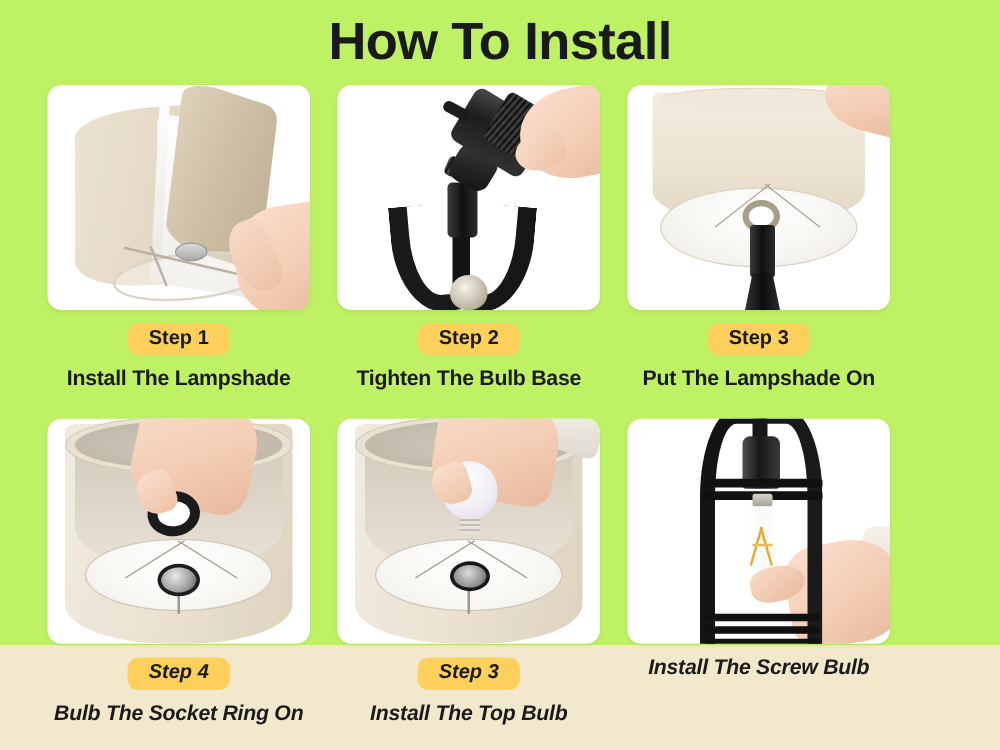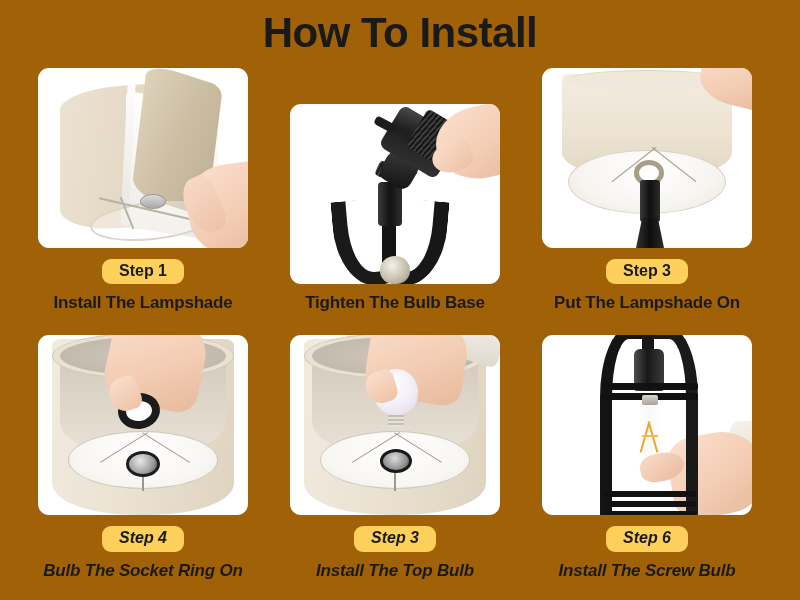--- a/index.html
+++ b/index.html
@@ -5,38 +5,38 @@
 <style>
   * { margin:0; padding:0; box-sizing:border-box; }
   html, body {
     width:800px; height:600px;
     background:#f2e8cc;
     font-family:"Liberation Sans", sans-serif;
     overflow:hidden;
   }
   .page {
     position:relative;
-    width:800px; height:600px;
-    background:#a16207;
+    width:800px; height:516px;
+    background:#bef264;
   }
   .page-title {
     text-align:center;
     font-size:42px;
     font-weight:bold;
     color:#1a1a1a;
     letter-spacing:-0.5px;
     line-height:1;
     padding-top:12px;
   }
   .grid {
     position:absolute;
     left:38px; top:68px;
     width:714px;
   }
-  .row { display:flex; gap:42px;align-items:flex-end; }
+  .row { display:flex; gap:22px; }
   .row + .row { margin-top:22px;font-style:italic; }
   .cell { width:210px; display:flex; flex-direction:column; align-items:center; }
 
   .card {
     position:relative;
     width:210px; height:180px;
     background:#ffffff;
     border-radius:11px;
     overflow:hidden;
     box-shadow:0 1px 3px rgba(140,120,80,0.18);
@@ -409,20 +409,21 @@
             <div class="sh c2-tube"></div>
             <div class="sh c2-collar"></div>
             <div class="sh c2-neck"></div>
             <div class="sh c2-socket"></div>
             <div class="sh c2-threads"></div>
             <div class="sh c2-knob"></div>
             <div class="sh skin c2-hand"></div>
             <div class="sh c2-finger"></div>
           </div>
         </div>
+        <div class="badge">Step 2</div>
         <div class="caption">Tighten The Bulb Base</div>
       </div>
 
       <div class="cell">
         <div class="card">
           <div class="scene">
             <div class="sh c3-shade"></div>
             <div class="sh c3-top"></div>
             <div class="sh c3-innerOval"></div>
             <div class="sh c3-spoke1"></div>
@@ -501,19 +502,18 @@
             <div class="sh c6-cap"></div>
             <div class="sh c6-fil1"></div>
             <div class="sh c6-fil2"></div>
             <div class="sh c6-filx"></div>
             <div class="sh c6-finger"></div>
             <div class="sh c6-band3"></div>
             <div class="sh c6-band4"></div>
             <div class="sh c6-band5"></div>
           </div>
         </div>
-        <div class="badge">Step 6</div>
         <div class="caption">Install The Screw Bulb</div>
       </div>
 
     </div>
   </div>
 </div>
 
 </body></html>

